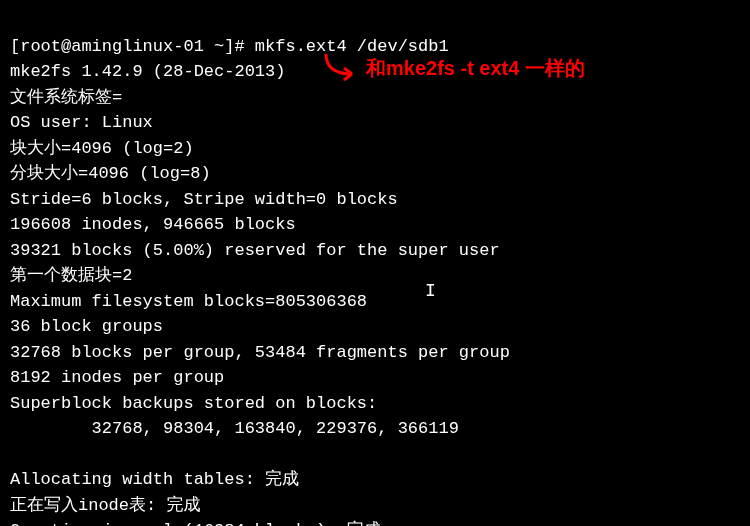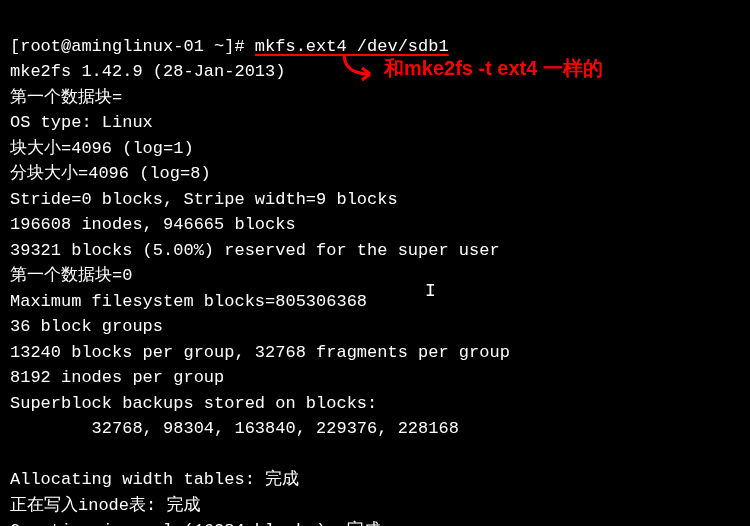--- a/index.html
+++ b/index.html
@@ -16,67 +16,66 @@
       padding: 8px 10px;
       width: 750px;
       height: 526px;
       overflow: hidden;
       position: relative;
     }
     .terminal {
       white-space: pre;
     }
     .cmd-underline {
-      text-decoration: underline;
       text-decoration-color: #ff0000;
       text-decoration-thickness: 2px;
       text-underline-offset: 3px;
     }
     .annotation {
       position: absolute;
       color: #ff0000;
       font-size: 20px;
       font-weight: bold;
       top: 52px;
-      left: 336px;
+      left: 318px;
       font-family: "Microsoft YaHei", sans-serif;
       display: flex;
       align-items: center;
     }
     .arrow-svg {
       margin-right: 4px;
     }
     .cursor {
       position: absolute;
       font-size: 18px;
       color: #ffffff;
       top: 278px;
       left: 425px;
     }
   </style>
 </head>
 <body>
 
 <div class="terminal">
 <span>[root@aminglinux-01 ~]# </span><span class="cmd-underline">mkfs.ext4 /dev/sdb1</span>
-<span>mke2fs 1.42.9 (28-Jan-2013)</span>
-<span>第一个数据块=</span>
-<span>OS type: Linux</span>
-<span>块大小=4096 (log=1)</span>
+<span>mke2fs 1.42.9 (28-Dec-2013)</span>
+<span>文件系统标签=</span>
+<span>OS user: Linux</span>
+<span>块大小=4096 (log=2)</span>
 <span>分块大小=4096 (log=8)</span>
-<span>Stride=0 blocks, Stripe width=9 blocks</span>
+<span>Stride=6 blocks, Stripe width=0 blocks</span>
 <span>196608 inodes, 946665 blocks</span>
 <span>39321 blocks (5.00%) reserved for the super user</span>
-<span>第一个数据块=0</span>
+<span>第一个数据块=2</span>
 <span>Maximum filesystem blocks=805306368</span>
 <span>36 block groups</span>
-<span>13240 blocks per group, 32768 fragments per group</span>
+<span>32768 blocks per group, 53484 fragments per group</span>
 <span>8192 inodes per group</span>
 <span>Superblock backups stored on blocks:</span>
-<span>        32768, 98304, 163840, 229376, 228168</span>
+<span>        32768, 98304, 163840, 229376, 366119</span>
 <span></span>
 <span>Allocating width tables: 完成</span>
 <span>正在写入inode表: 完成</span>
 <span>Creating journal (16384 blocks): 完成</span>
 
 </div>
 
 <div class="annotation">
   <svg class="arrow-svg" width="44" height="32" viewBox="0 0 44 32">
     <path d="M 8 2 Q 8 22 34 22" stroke="#ff0000" stroke-width="3" fill="none"></path>

